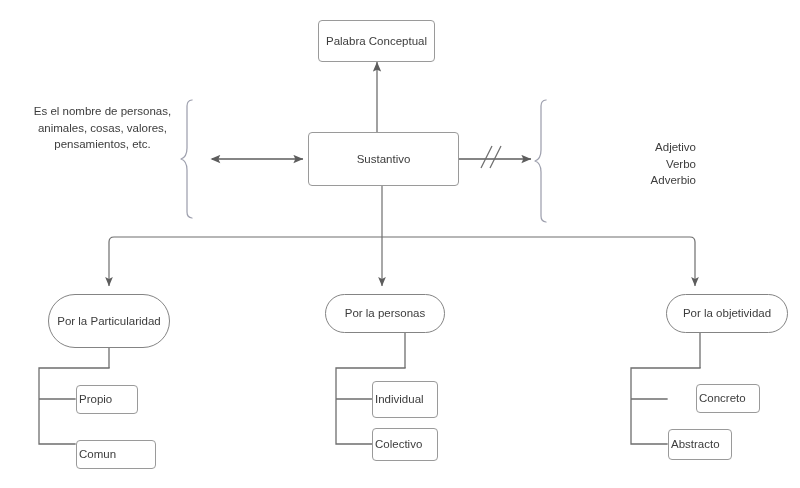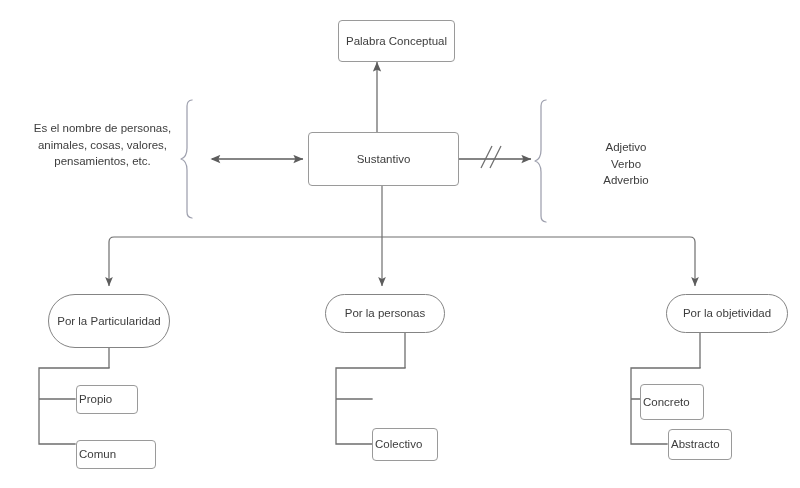--- a/index.html
+++ b/index.html
@@ -98,33 +98,33 @@
     <line x1="109" y1="333" x2="109" y2="368" stroke="#6e6e6e" stroke-width="1.3"></line>
     <path d="M109,368 H39 V444 H75 M39,399 H75" fill="none" stroke="#6e6e6e" stroke-width="1.3" stroke-linecap="square" stroke-linejoin="miter"></path>
 
     <line x1="405" y1="333" x2="405" y2="368" stroke="#6e6e6e" stroke-width="1.3"></line>
     <path d="M405,368 H336 V444 H372 M336,399 H372" fill="none" stroke="#6e6e6e" stroke-width="1.3" stroke-linecap="square" stroke-linejoin="miter"></path>
 
     <line x1="700" y1="333" x2="700" y2="368" stroke="#6e6e6e" stroke-width="1.3"></line>
     <path d="M700,368 H631 V444 H667 M631,399 H667" fill="none" stroke="#6e6e6e" stroke-width="1.3" stroke-linecap="square" stroke-linejoin="miter"></path>
   </svg>
 
-  <div class="node rect" style="left:318px; top:20px; width:117px; height:42px;margin-left:20px;">
+  <div class="node rect" style="left:318px; top:20px; width:117px; height:42px;">
     <span>Palabra Conceptual</span>
   </div>
 
   <div class="node rect" style="left:308px; top:132px; width:151px; height:54px;">
     <span>Sustantivo</span>
   </div>
 
-  <div class="freetext" style="left:20px; top:120px; width:165px;">Es el nombre de personas,
+  <div class="freetext" style="left:20px; top:103px; width:165px;">Es el nombre de personas,
 animales, cosas, valores,
 pensamientos, etc.</div>
 
-  <div class="freetext" style="left:556px; top:139px; width:140px;">Adjetivo
+  <div class="freetext" style="left:556px; top:139px; width:140px;text-align:right;">Adjetivo
 Verbo
 Adverbio</div>
 
   <div class="node stadium" style="left:48px; top:294px; width:122px; height:54px;">
     <span>Por la Particularidad</span>
   </div>
 
   <div class="node stadium" style="left:325px; top:294px; width:120px; height:39px;">
     <span>Por la personas</span>
   </div>
@@ -133,24 +133,27 @@
     <span>Por la objetividad</span>
   </div>
 
   <div class="node leaf" style="left:76px; top:385px; width:62px; height:29px;">
     <span>Propio</span>
   </div>
   <div class="node leaf" style="left:76px; top:440px; width:80px; height:29px;">
     <span>Comun</span>
   </div>
 
+  <div class="node leaf" style="left:372px; top:381px; width:66px; height:37px;">
+    <span>Individual</span>
+  </div>
   <div class="node leaf" style="left:372px; top:428px; width:66px; height:33px;">
     <span>Colectivo</span>
   </div>
 
-  <div class="node leaf" style="left:640px; top:384px; width:64px; height:36px;">
+  <div class="node leaf" style="left:696px; top:384px; width:64px; height:29px;">
     <span>Concreto</span>
   </div>
   <div class="node leaf" style="left:668px; top:429px; width:64px; height:31px;">
     <span>Abstracto</span>
   </div>
 
 </div>
 
 </body></html>

